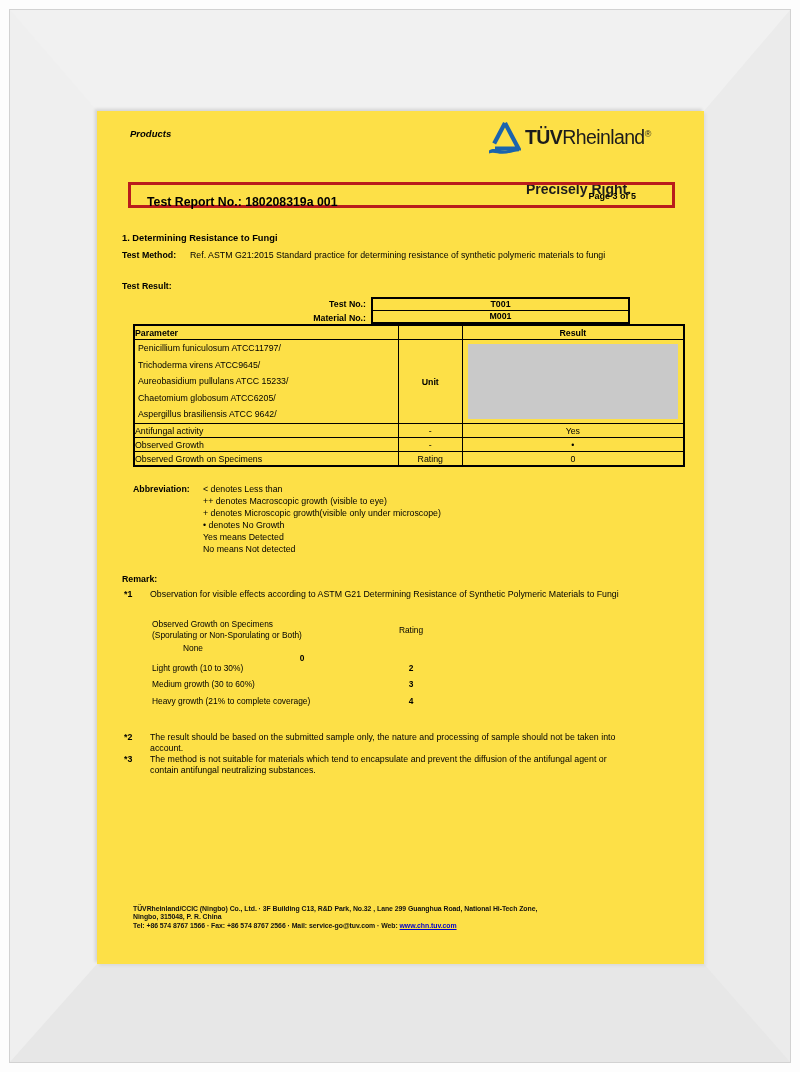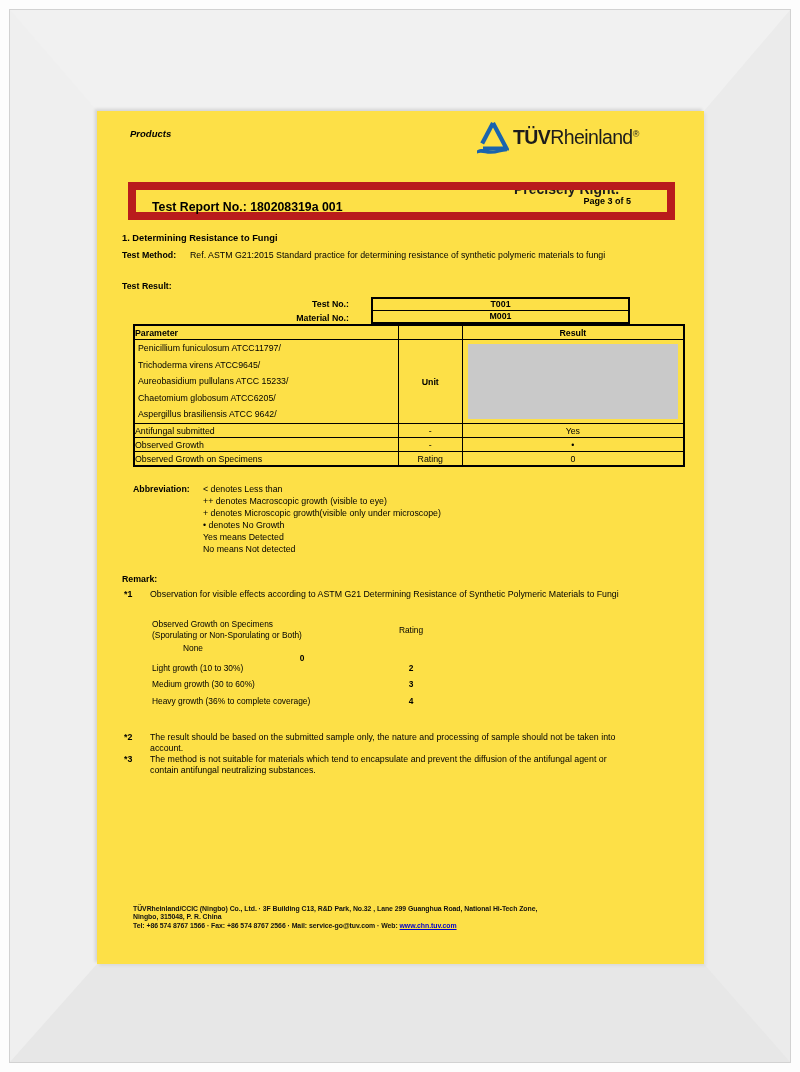--- a/index.html
+++ b/index.html
@@ -21,39 +21,39 @@
     background:#ffffff;
     box-shadow:0 0 0 1px #d2d2d2, 0 0 0 10px #fdfdfd, 0 1px 4px 11px rgba(0,0,0,0.08);
   }
   .document{
     position:relative;width:100%;height:100%;background:#fde047;
     box-shadow:-2px -2px 3px rgba(0,0,0,0.12), 2px 2px 3px rgba(0,0,0,0.05);
     font-size:8.8px;
   }
   
   .products{position:absolute;left:33px;top:17px;font-size:9.5px;font-weight:bold;font-style:italic;}
-  .logo{position:absolute;left:378px;top:5px;width:224px;height:62px;}
+  .logo{position:absolute;left:390px;top:5px;width:224px;height:62px;}
   .logo svg{position:absolute;left:0;top:4px;}
   .brand{position:absolute;left:38px;top:10px;font-size:19.5px;letter-spacing:-0.6px;white-space:nowrap;color:#1c1c1c;}
   .brand .b{font-weight:bold;}
   .brand .reg{font-size:9px;vertical-align:7px;}
   .tagline{position:absolute;left:39px;top:37px;font-size:14px;font-weight:bold;color:#1c1c1c;margin-top:28px;}
   
-  .repbox{position:absolute;left:31px;top:71px;width:547px;height:38px;border:8px solid #b91c1c;box-sizing:border-box;}
+  .repbox{position:absolute;left:31px;top:71px;width:547px;height:26px;border:3px solid #b91c1c;box-sizing:border-box;}
   .repbox .title{position:absolute;left:16px;top:0;line-height:34px;font-size:12.3px;font-weight:bold;}
   .repbox .page{position:absolute;right:36px;top:6px;font-size:9px;font-weight:bold;}
   
   .h1{position:absolute;left:25px;top:122px;font-size:9.3px;font-weight:bold;}
   .tm-label{position:absolute;left:25px;top:139px;font-weight:bold;}
   .tm-text{position:absolute;left:93px;top:139px;width:448px;line-height:10.6px;}
   .tr-label{position:absolute;left:25px;top:170px;font-weight:bold;}
   
   .tblwrap{position:absolute;left:36px;top:186px;width:497px;}
   .cap-row{display:flex;}
-  .cap-label{width:238px;box-sizing:border-box;font-weight:bold;text-align:right;padding-right:22px;line-height:14px;}
+  .cap-label{width:238px;box-sizing:border-box;font-weight:bold;text-align:right;padding-right:5px;line-height:14px;}
   .cap-value{flex:1;box-sizing:border-box;border:2px solid #000;font-weight:bold;text-align:center;line-height:10px;height:14px;}
   .cap-row.r1 .cap-value{border-bottom-width:1px;}
   .cap-row.r2 .cap-value{border-top-width:1px;margin-top:-1px;}
   table.rtable{border-collapse:collapse;width:552px;table-layout:fixed;margin-top:-1px;}
   table.rtable{border:2px solid #000;}
   table.rtable td{border:1px solid #000;padding:0;font-size:8.8px;vertical-align:middle;overflow:hidden;}
   .col-p{width:236px;} .col-u{width:57px;} .col-r{width:198px;}
   .hrow td{height:13px;font-weight:bold;}
   td.pl{padding-left:3px;text-align:left;}
   td.ctr{text-align:center;}
@@ -145,21 +145,21 @@
                 <div>Chaetomium globosum ATCC6205/</div>
                 <div>Aspergillus brasiliensis ATCC 9642/</div>
               </div>
             </td>
             <td class="unitcell">Unit</td>
             <td class="graycell">
                   <div class="graybox"></div>
                 </td>
           </tr>
           <tr class="drow">
-            <td class="pl">Antifungal submitted</td>
+            <td class="pl">Antifungal activity</td>
             <td class="ctr">-</td>
             <td class="ctr">Yes</td>
           </tr>
           <tr class="drow">
             <td class="pl">Observed Growth</td>
             <td class="ctr">-</td>
             <td class="ctr">•</td>
           </tr>
           <tr class="drow">
             <td class="pl">Observed Growth on Specimens</td>
@@ -199,21 +199,21 @@
         </div>
         <div class="rt-row">
           <span class="rl">Light growth (10 to 30%)</span>
           <span class="rv">2</span>
         </div>
         <div class="rt-row">
           <span class="rl">Medium growth (30 to 60%)</span>
           <span class="rv">3</span>
         </div>
         <div class="rt-row">
-          <span class="rl">Heavy growth (36% to complete coverage)</span>
+          <span class="rl">Heavy growth (21% to complete coverage)</span>
           <span class="rv">4</span>
         </div>
       </div>
 
       <div class="rm-marker m2">*2</div>
       <div class="rm-text m2">The result should be based on the submitted sample only, the nature and processing of sample should not be taken into account.</div>
 
       <div class="rm-marker m3">*3</div>
       <div class="rm-text m3">The method is not suitable for materials which tend to encapsulate and prevent the diffusion of the antifungal agent or contain antifungal neutralizing substances.</div>
 

